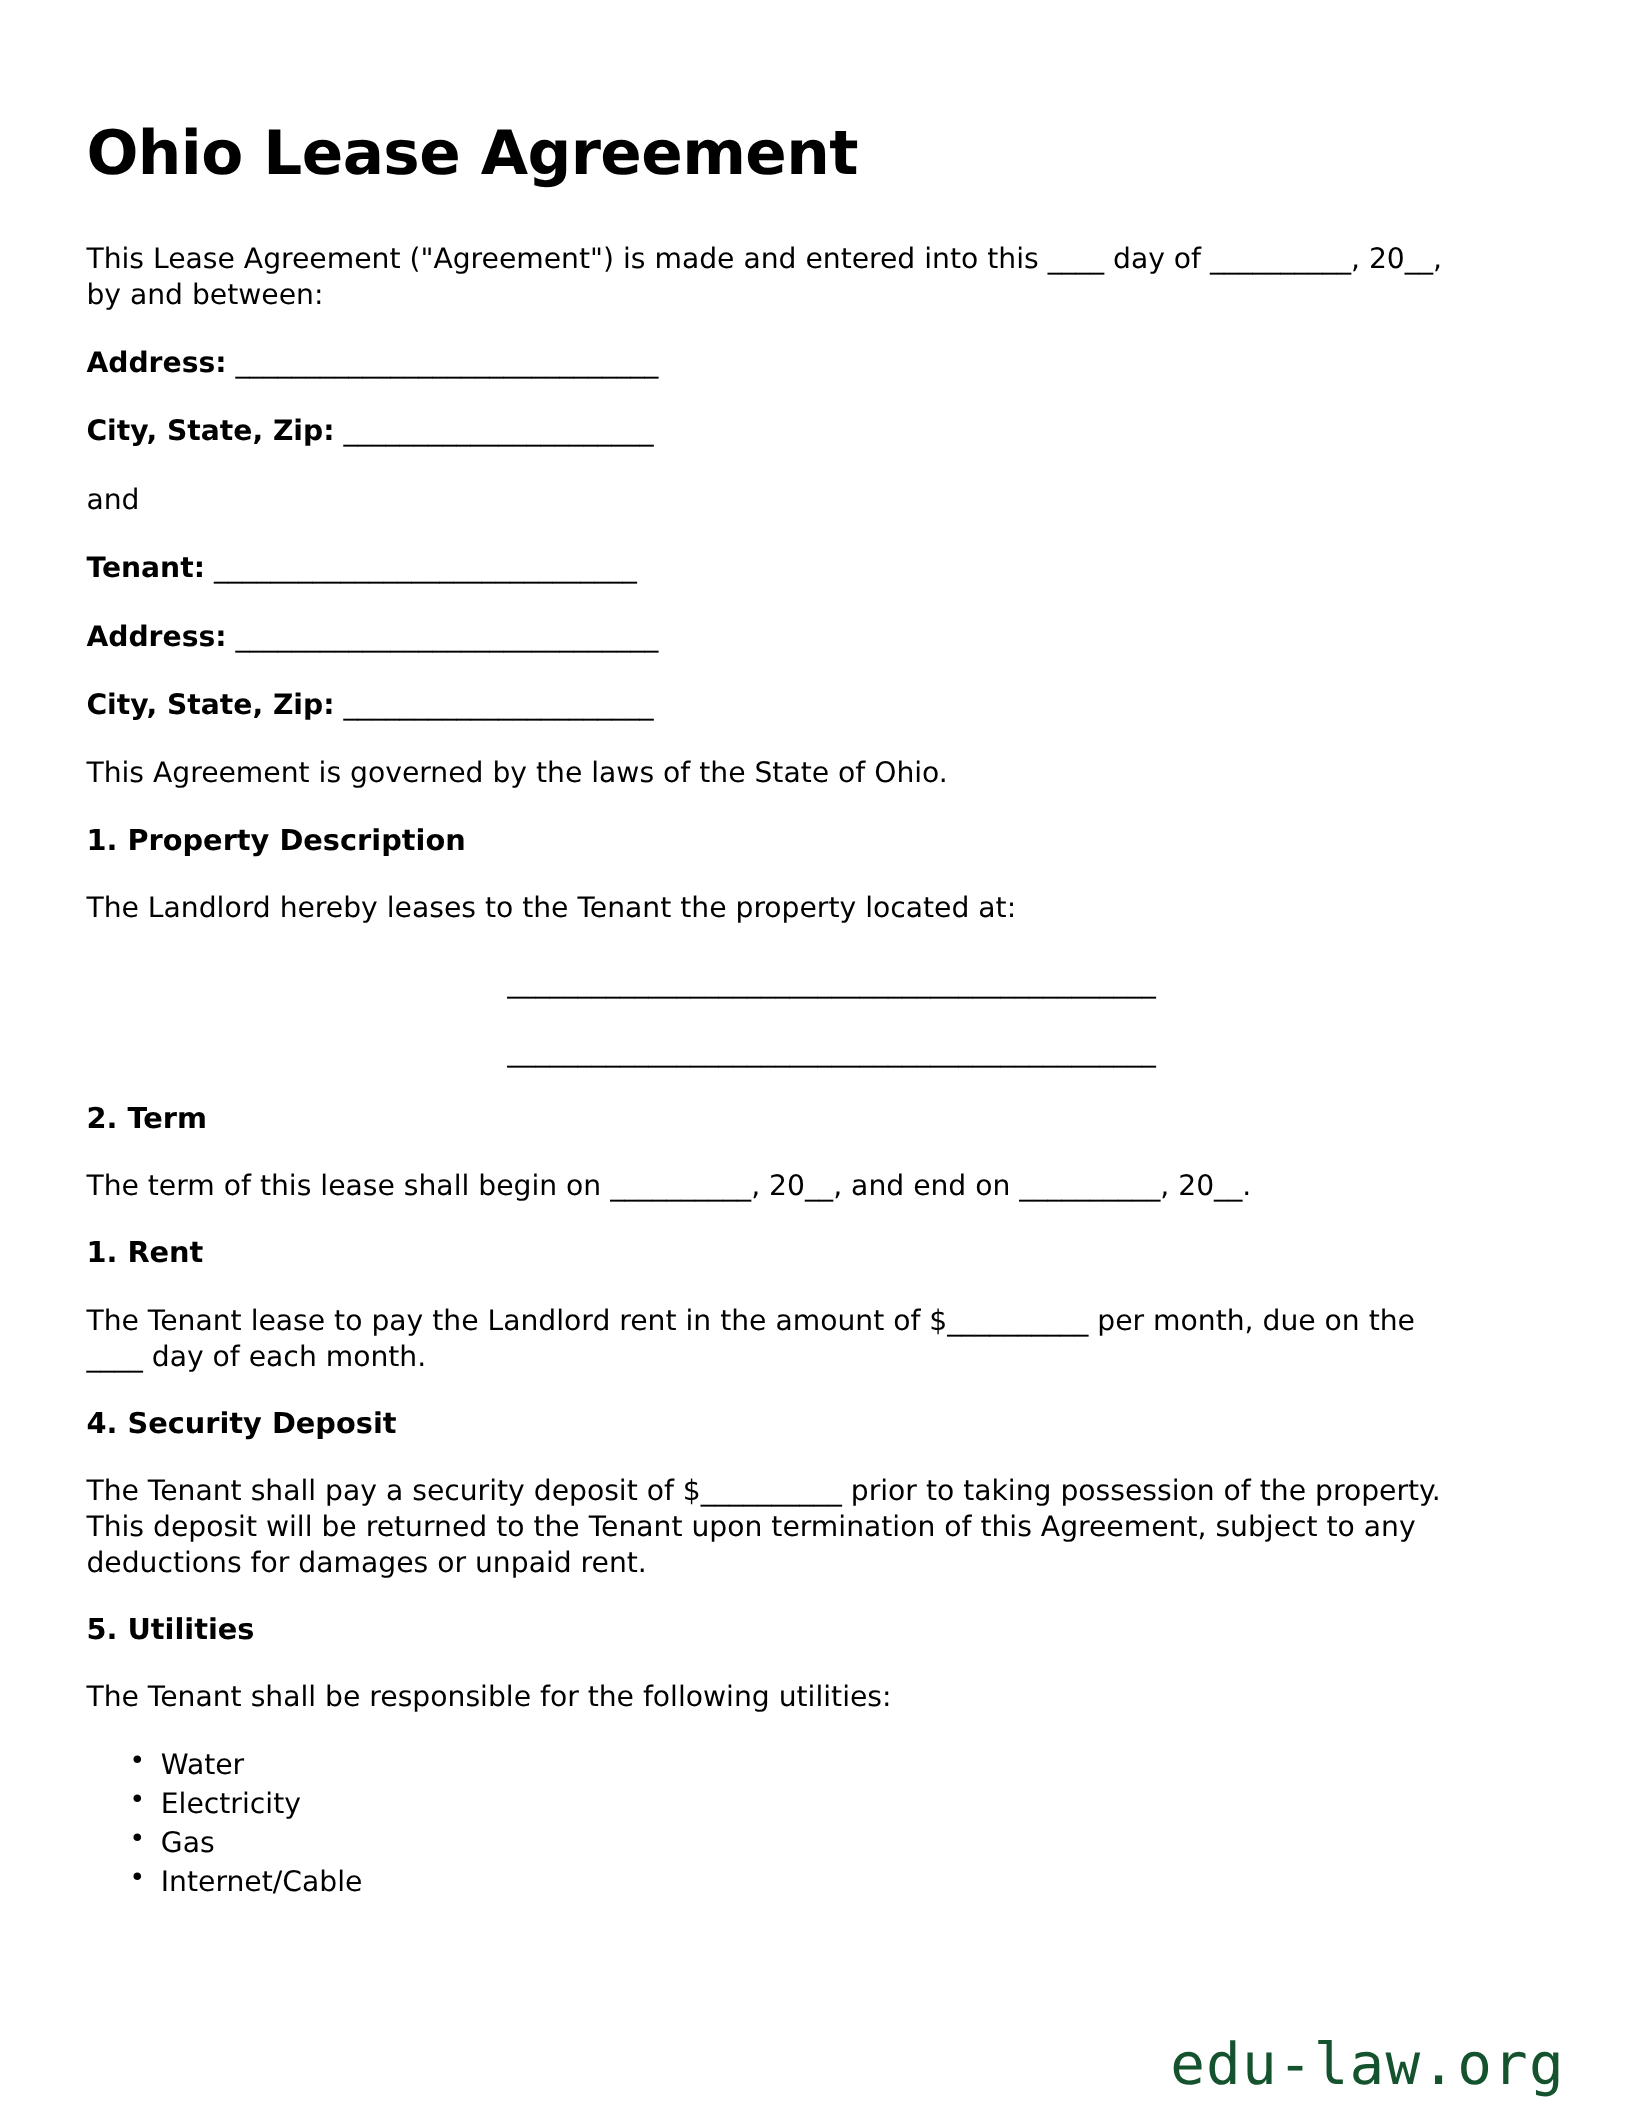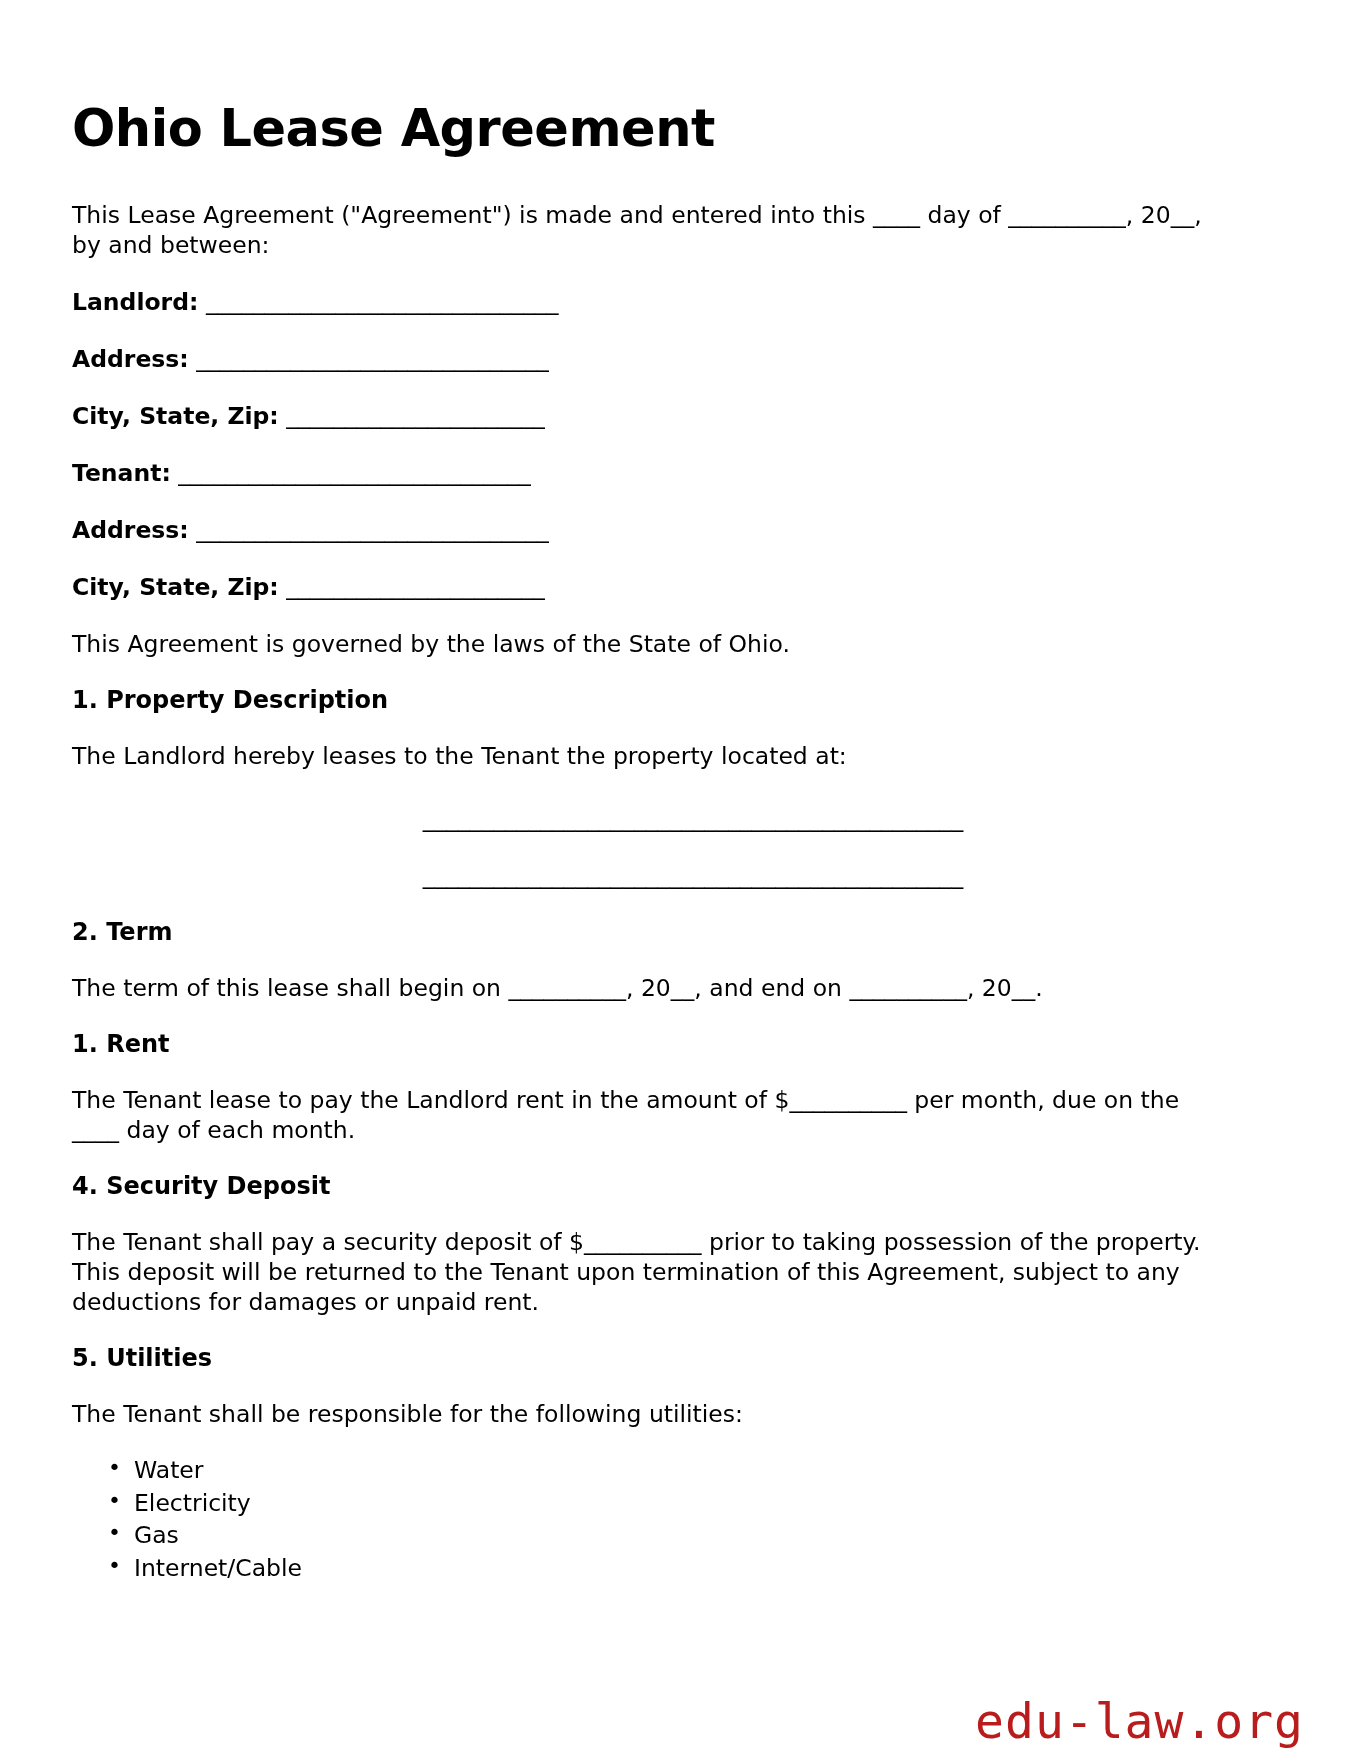--- a/index.html
+++ b/index.html
@@ -79,41 +79,41 @@
     left: -26px;
     top: -1px;
     font-size: 22px;
   }
   .watermark {
     position: absolute;
     right: 58px;
     bottom: 38px;
     font-family: "DejaVu Sans Mono", monospace;
     font-size: 48px;
-    color: #b91c1c;
+    color: #14532d;
     letter-spacing: 1px;
     white-space: nowrap;
   }
   .spacer-sm { height: 6px; }
 </style>
 </head>
 <body>
 
 <div class="page">
 
   <h1 class="doc-title">Ohio Lease Agreement</h1>
 
   <p class="para">This Lease Agreement ("Agreement") is made and entered into this ____ day of __________, 20__, by and between:</p>
 
-  <p class="field"><span>Landlord:</span><span class="blank"> ______________________________</span></p>
 
   <p class="field"><span>Address:</span><span class="blank"> ______________________________</span></p>
 
   <p class="field"><span>City, State, Zip:</span><span class="blank"> ______________________</span></p>
 
+  <p class="para">and</p>
 
   <p class="field"><span>Tenant:</span><span class="blank"> ______________________________</span></p>
 
   <p class="field"><span>Address:</span><span class="blank"> ______________________________</span></p>
 
   <p class="field"><span>City, State, Zip:</span><span class="blank"> ______________________</span></p>
 
   <p class="para">This Agreement is governed by the laws of the State of Ohio.</p>
 
   <h2 class="sec">1. Property Description</h2>

